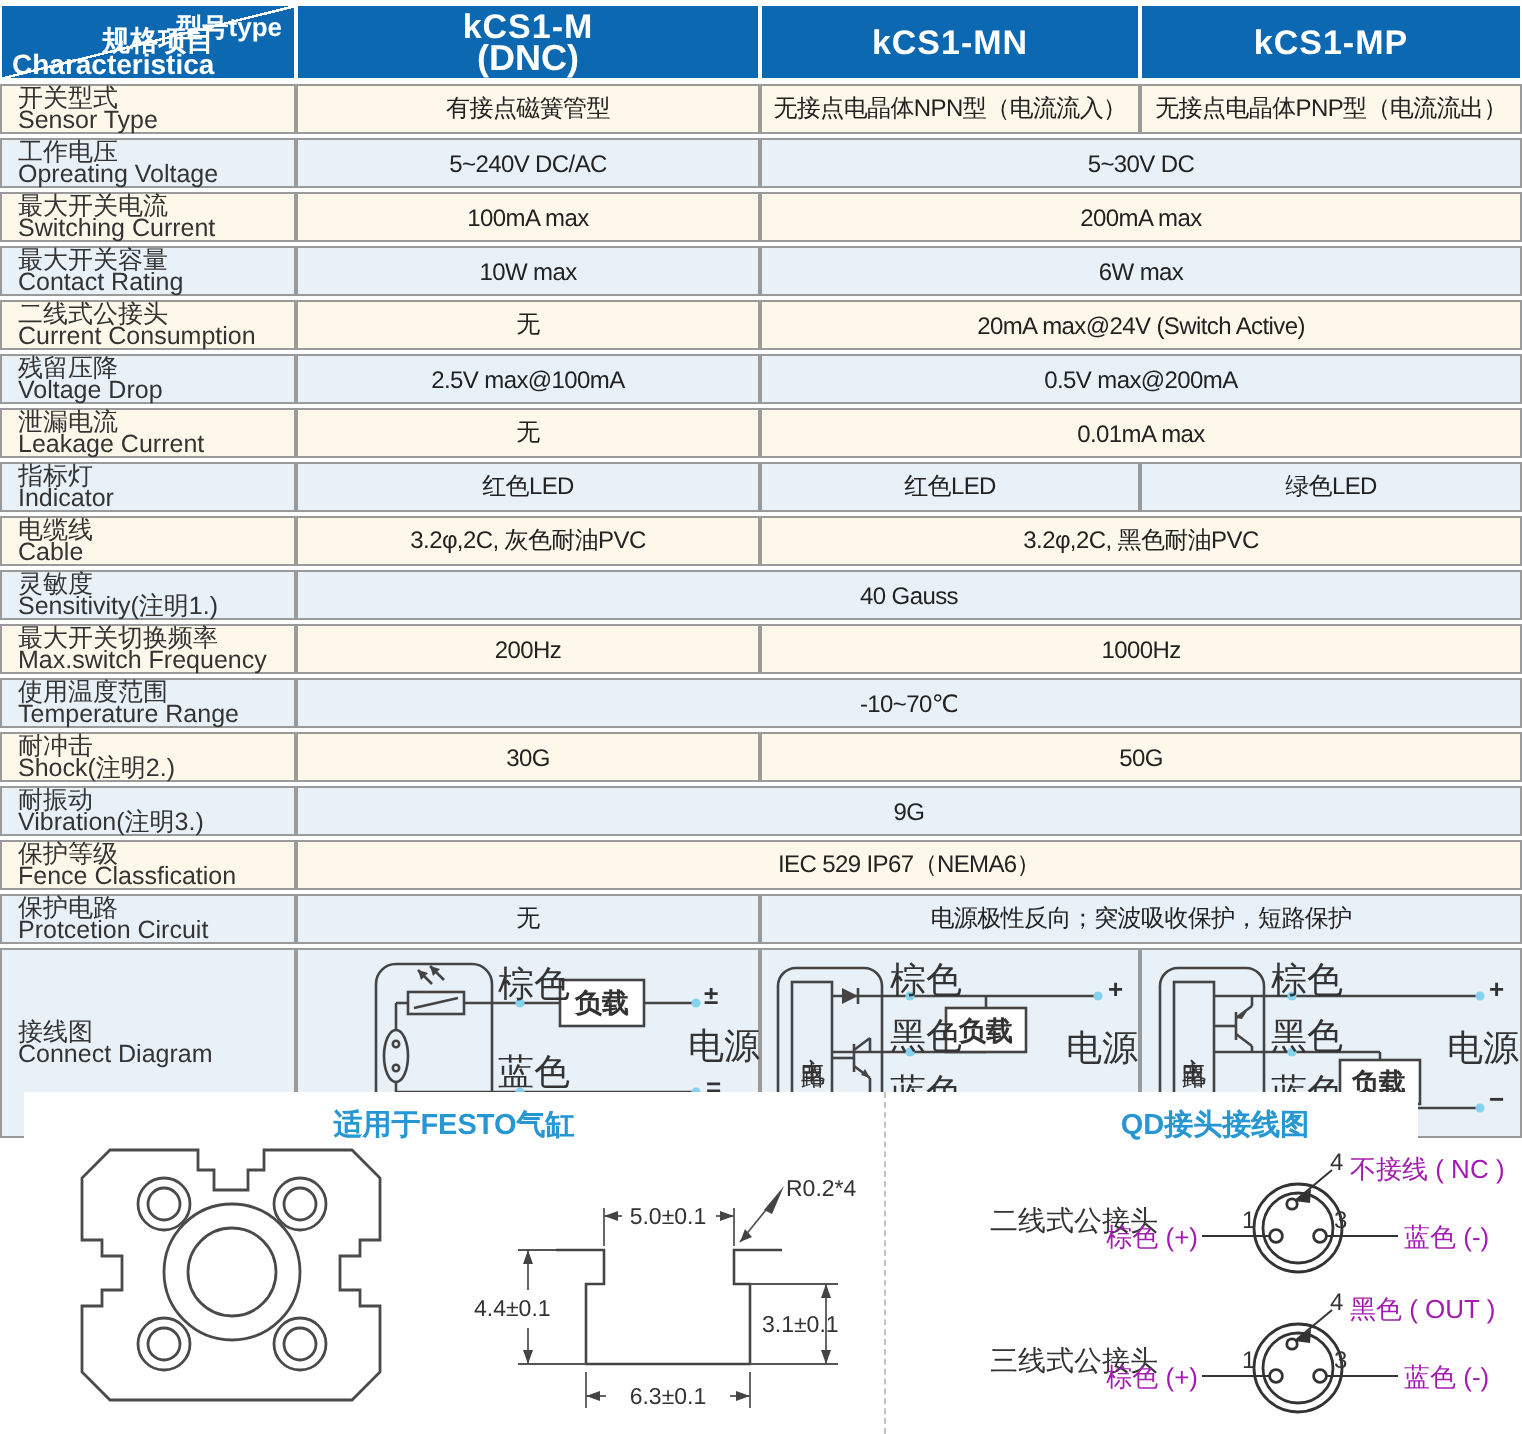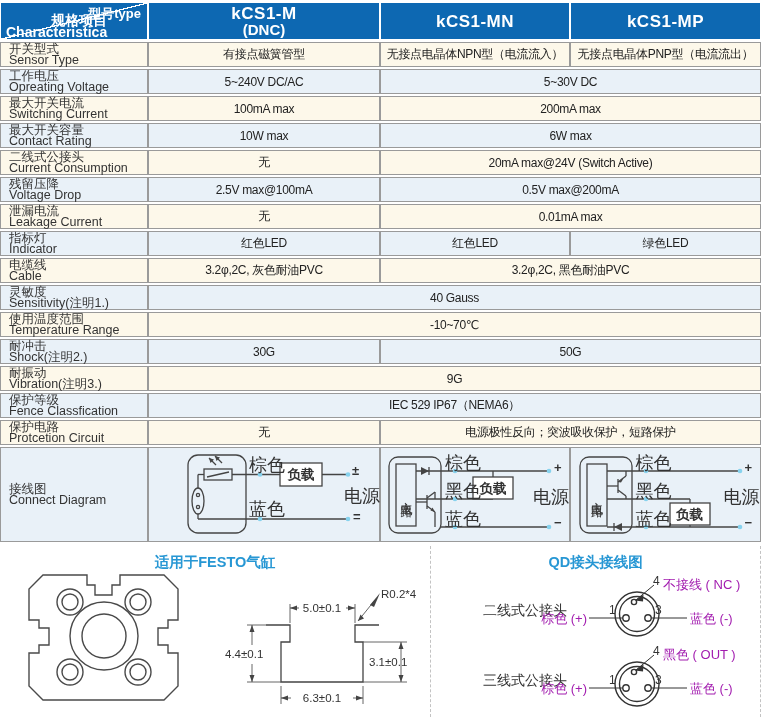--- a/index.html
+++ b/index.html
@@ -14,39 +14,39 @@
   th.corner {
     position:relative;
     background:
       linear-gradient(to bottom right, rgba(0,0,0,0) 49.4%, #ffffff 49.4%, #ffffff 51.2%, rgba(0,0,0,0) 51.2%),
       #0d68b2;
   }
   .c-top { position:absolute; top:2px; right:6px; font-size:13px; }
   .c-bot { position:absolute; left:5px; bottom:1px; text-align:right; font-size:14px; line-height:12px; }
   .c-bot span { display:block; }
   .model-name { font-size:17px; line-height:17px; letter-spacing:.5px; }
-  .model-sub  { font-size:15px; line-height:15px; }
+  .model-sub  { font-size:18px; line-height:15px; }
   td { border:1px solid #9a9a9a; height:22px; overflow:visible; }
   td.lbl { text-align:left; padding-left:8px; }
   td.lbl .cn { font-size:12.5px; line-height:12px; }
   td.lbl .en { font-size:12.5px; line-height:11px; }
   td.val { text-align:center; font-size:12px; letter-spacing:-0.3px; white-space:nowrap; color:#222; }
   #spec-body tr:nth-child(odd) td { background:#fdf8ea; }
   #spec-body tr:nth-child(even) td { background:#e9f1f8; }
   tbody.diag-body td { background:#e9f1f8; height:95px; }
   
   .dg { position:relative; margin:0 auto; }
   .dg svg { position:absolute; left:0; top:0; }
   .dg .wl { position:absolute; font-size:18px; line-height:13px; color:#333; white-space:nowrap; }
   .dg .loadlab { position:absolute; font-size:13.5px; font-weight:bold; text-align:center; }
   .dg .term { position:absolute; font-size:13px; font-weight:bold; }
   .dg .vmain { position:absolute; writing-mode:vertical-lr; text-orientation:upright;
                display:flex; align-items:center; justify-content:center; font-size:12px; letter-spacing:2px; }
   
-  .bottom { position:absolute; left:0; top:546px; width:697px; height:171px; background:#fff; }
+  .bottom { position:absolute; left:12px; top:546px; width:697px; height:171px; background:#fff; }
   .b-left  { position:absolute; left:0; top:0; width:430px; height:100%; }
   .b-right { position:absolute; left:430px; top:0; width:331px; height:100%;
              border-left:1px dashed #c3c3c3; border-right:1px dashed #c3c3c3; }
   .b-title { text-align:center; color:#2797d4; font-weight:bold; font-size:14.5px; padding-top:7px; }
   .abs { position:absolute; }
   .conn { position:absolute; width:200px; height:70px; }
   .conn .num { position:absolute; font-size:12px; color:#333; }
   .conn .t   { position:absolute; font-size:13px; color:#a21caf; white-space:nowrap; }
   .conn-label { position:absolute; font-size:14px; color:#333; white-space:nowrap; }
   svg text { font-family:"Liberation Sans","DejaVu Sans",sans-serif; fill:#333; }
@@ -160,20 +160,28 @@
           </td>
           <td class="val" colspan="1">3.2φ,2C, 灰色耐油PVC</td>
           <td class="val" colspan="2">3.2φ,2C, 黑色耐油PVC</td>
         </tr>
         <tr>
           <td class="lbl">
             <div class="cn">灵敏度</div>
             <div class="en">Sensitivity(注明1.)</div>
           </td>
           <td class="val" colspan="3">40 Gauss</td>
+        </tr>
+        <tr>
+          <td class="lbl">
+            <div class="cn">最大开关切换频率</div>
+            <div class="en">Max.switch Frequency</div>
+          </td>
+          <td class="val" colspan="1">200Hz</td>
+          <td class="val" colspan="2">1000Hz</td>
         </tr>
         <tr>
           <td class="lbl">
             <div class="cn">使用温度范围</div>
             <div class="en">Temperature Range</div>
           </td>
           <td class="val" colspan="3">-10~70℃</td>
         </tr>
         <tr>
           <td class="lbl">

